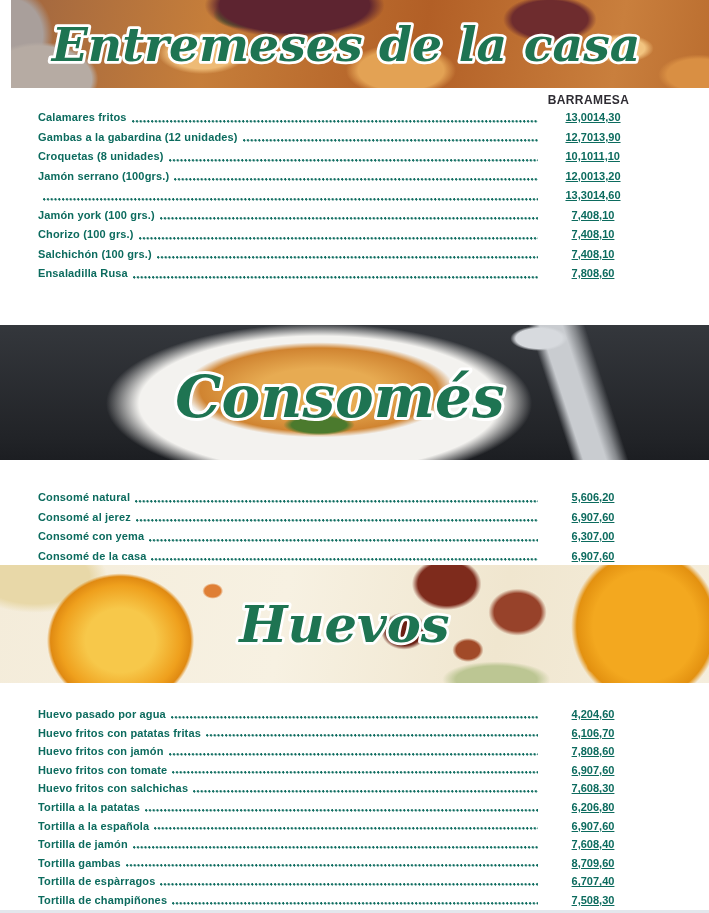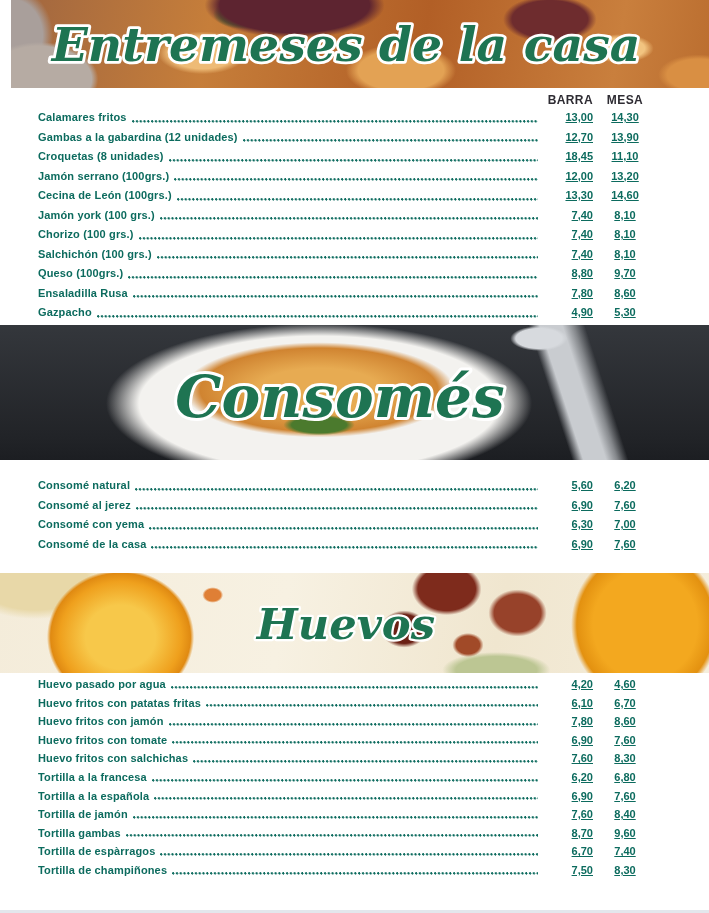--- a/index.html
+++ b/index.html
@@ -46,53 +46,52 @@
     background:
       radial-gradient(55px 16px at 45% 74%, #4b7a2d 0 50%, rgba(75,122,45,0) 65%),
       radial-gradient(205px 72px at 45% 48%, #e7ab52 0 30%, #d08431 58%, rgba(208,132,49,0) 66%),
       radial-gradient(300px 112px at 45% 58%, #f3f2ef 0 60%, rgba(243,242,239,0) 71%),
       radial-gradient(46px 20px at 76% 10%, #d7dade 0 50%, rgba(215,218,222,0) 62%),
       linear-gradient(72deg, rgba(0,0,0,0) 76%, #c9ccd0 77.5% 80.5%, #84878b 82%, rgba(0,0,0,0) 83.5%),
       linear-gradient(180deg,#34373c,#212327 85%,#1c1e22);
   }
   
   .banner-huevos{
-    height:100px;
+    height:118px;
     background:
       radial-gradient(92px 84px at 17% 64%, #f7c84a 0 38%, #efa01d 66%, #e08a12 76%, rgba(224,138,18,0) 80%),
       radial-gradient(95px 100px at 91% 52%, #f3a81f 0 55%, #e39110 72%, rgba(227,145,16,0) 78%),
       radial-gradient(60px 45px at 63% 16%, #7e2b1c 0 48%, rgba(126,43,28,0) 58%),
       radial-gradient(52px 42px at 73% 40%, #97422a 0 45%, rgba(151,66,42,0) 56%),
       radial-gradient(40px 32px at 57% 56%, #6b2014 0 45%, rgba(107,32,20,0) 58%),
       radial-gradient(26px 20px at 66% 72%, #a14a28 0 45%, rgba(161,74,40,0) 60%),
       radial-gradient(16px 12px at 30% 22%, #df7f35 0 50%, rgba(223,127,53,0) 65%),
       radial-gradient(14px 11px at 84% 86%, #df7f35 0 50%, rgba(223,127,53,0) 65%),
       radial-gradient(90px 30px at 70% 97%, #bcc693 0 45%, rgba(188,198,147,0) 60%),
       radial-gradient(120px 60px at 5% 10%, #e8d8a8 0 45%, rgba(232,216,168,0) 60%),
       linear-gradient(100deg,#f4ecda,#f7f1e2 40%,#f0e6cf 70%,#f5eedd);
-    margin-top: 8px;
   }
 
   .list{padding:0 52px 0 38px;}
   .list-entremeses{height:237px;padding-top:4px;border-radius:17px;}
-  .list-consomes{height:105px;padding-top:16px;}
-  .list-huevos{padding-top:2px;}
+  .list-consomes{height:105px;padding-top:28px;}
+  .list-huevos{padding-top:22px;}
 
   .head-row{display:flex;justify-content:flex-end;height:16px;
     font-size:12px;font-weight:700;color:var(--header-text);letter-spacing:.4px;line-height:16px;}
   .row{display:flex;height:19.5px;line-height:19.5px;
     font-size:11px;font-weight:700;color:var(--item-text);}
   .list-huevos .row{height:18.6px;line-height:18.6px;}
   .iname{white-space:nowrap;letter-spacing:.15px;}
   .dots{flex:1;align-self:flex-end;height:3px;margin:0 3px 5px 5px;
     background-image:radial-gradient(circle at 1.2px 1.4px, var(--item-text) 1.02px, rgba(0,0,0,0) 1.35px);
     background-size:3.8px 3px;background-repeat:repeat-x;}
   .price{white-space:nowrap;text-decoration:underline;}
   .p1{width:52px;text-align:right;}
-  .p2{width:64px;text-align:center;}
+  .p2{width:64px;text-align:left;}
   .head-row .p1,.head-row .p2{font-size:12px;}
   .page-bottom-edge{position:absolute;left:0;bottom:0;width:100%;height:3px;background:#e3e7ec;}
 </style>
 </head>
 <body>
 
 <div>
 
   <section>
     <div class="banner banner-entremeses">
@@ -116,33 +115,32 @@
   <div class="row">
     <span class="iname">Gambas a la gabardina (12 unidades)</span>
     <span class="dots"></span>
     <span class="price p1">12,70</span>
     <span class="price p2">13,90</span>
   </div>
 
   <div class="row">
     <span class="iname">Croquetas (8 unidades)</span>
     <span class="dots"></span>
-    <span class="price p1">18,45</span>
+    <span class="price p1">10,10</span>
     <span class="price p2">11,10</span>
   </div>
 
   <div class="row">
     <span class="iname">Jamón serrano (100grs.)</span>
     <span class="dots"></span>
     <span class="price p1">12,00</span>
     <span class="price p2">13,20</span>
   </div>
 
   <div class="row">
-    <span class="iname">Cecina de León (100grs.)</span>
     <span class="dots"></span>
     <span class="price p1">13,30</span>
     <span class="price p2">14,60</span>
   </div>
 
   <div class="row">
     <span class="iname">Jamón york (100 grs.)</span>
     <span class="dots"></span>
     <span class="price p1">7,40</span>
     <span class="price p2">8,10</span>
@@ -155,40 +153,28 @@
     <span class="price p2">8,10</span>
   </div>
 
   <div class="row">
     <span class="iname">Salchichón (100 grs.)</span>
     <span class="dots"></span>
     <span class="price p1">7,40</span>
     <span class="price p2">8,10</span>
   </div>
 
-  <div class="row">
-    <span class="iname">Queso (100grs.)</span>
-    <span class="dots"></span>
-    <span class="price p1">8,80</span>
-    <span class="price p2">9,70</span>
-  </div>
 
   <div class="row">
     <span class="iname">Ensaladilla Rusa</span>
     <span class="dots"></span>
     <span class="price p1">7,80</span>
     <span class="price p2">8,60</span>
   </div>
 
-  <div class="row">
-    <span class="iname">Gazpacho</span>
-    <span class="dots"></span>
-    <span class="price p1">4,90</span>
-    <span class="price p2">5,30</span>
-  </div>
 </div>
     </div>
   </section>
 
   <section>
     <div class="banner banner-consomes">
       <svg class="title-svg" viewBox="0 0 709 135">
         <text class="title-text" x="340" y="92" font-size="58" text-anchor="middle">Consomés</text>
       </svg>
     </div>
@@ -262,21 +248,21 @@
   </div>
 
   <div class="row">
     <span class="iname">Huevo fritos con salchichas</span>
     <span class="dots"></span>
     <span class="price p1">7,60</span>
     <span class="price p2">8,30</span>
   </div>
 
   <div class="row">
-    <span class="iname">Tortilla a la francesa</span>
+    <span class="iname">Tortilla a la patatas</span>
     <span class="dots"></span>
     <span class="price p1">6,20</span>
     <span class="price p2">6,80</span>
   </div>
 
   <div class="row">
     <span class="iname">Tortilla a la española</span>
     <span class="dots"></span>
     <span class="price p1">6,90</span>
     <span class="price p2">7,60</span>

